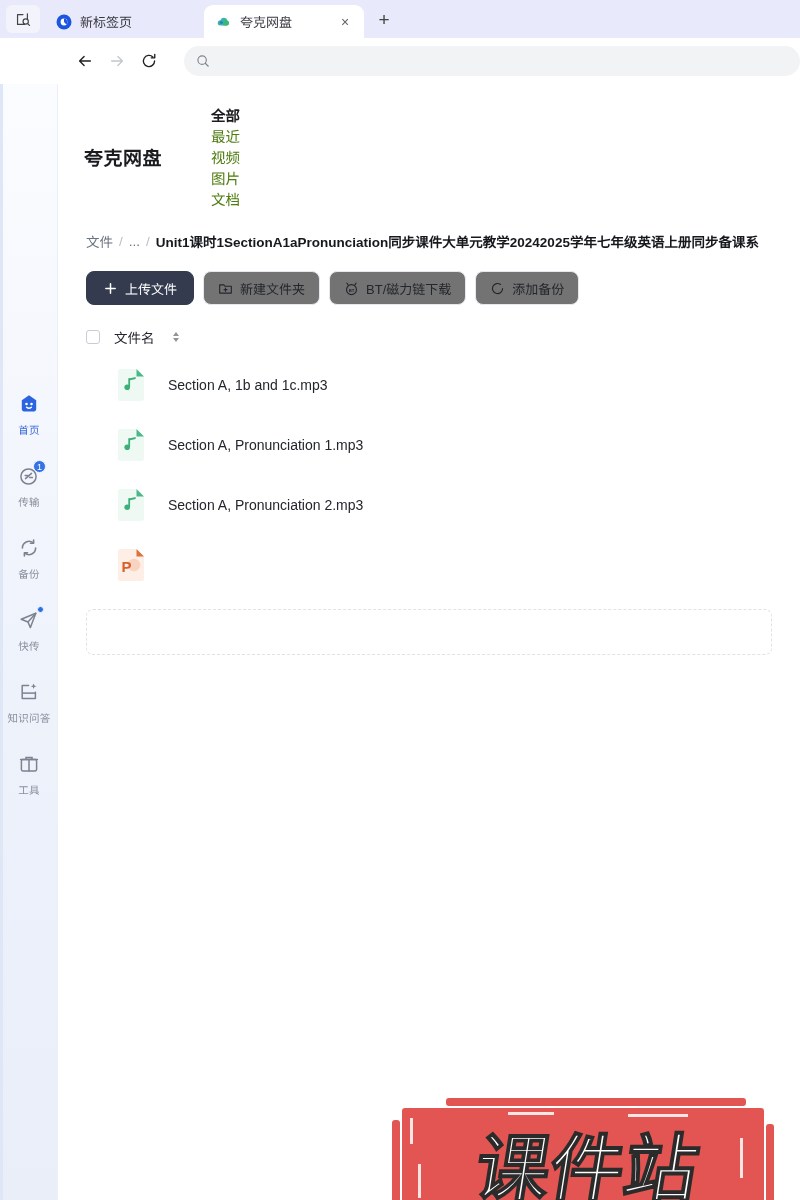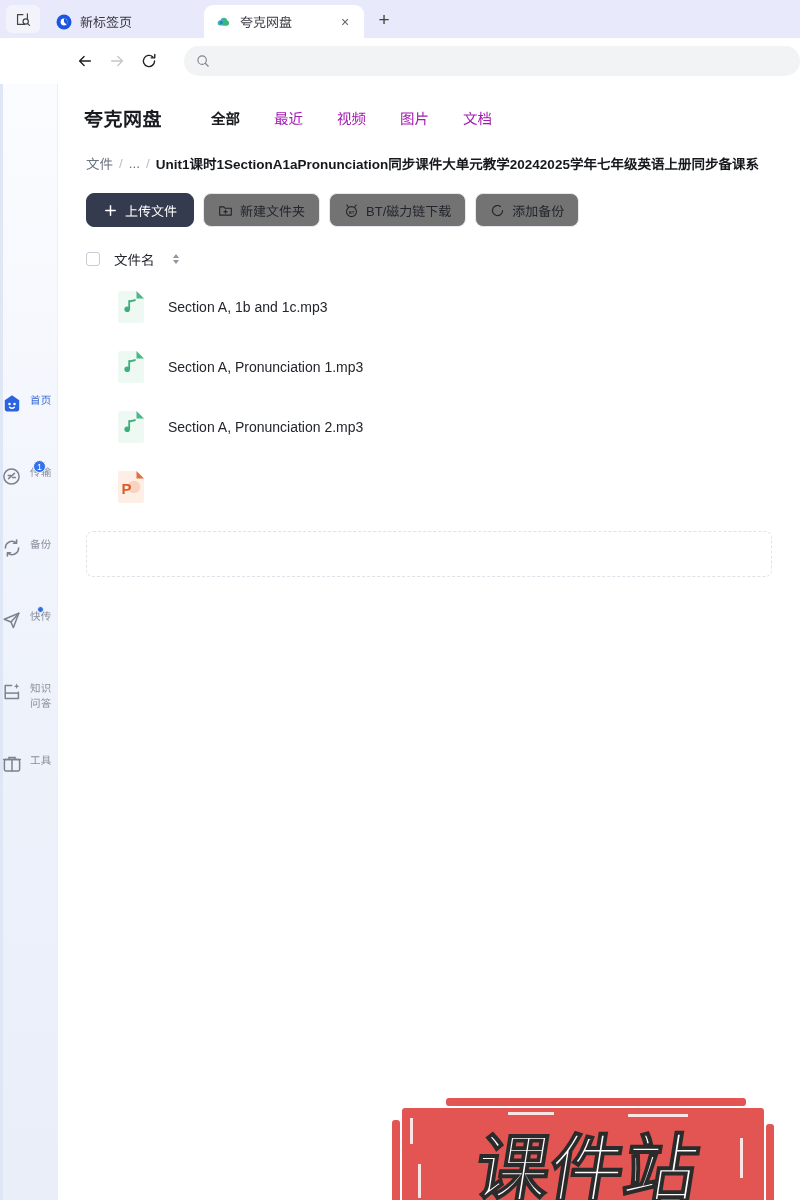--- a/index.html
+++ b/index.html
@@ -70,21 +70,21 @@
   
   .sidebar {
     position: absolute; top: 0; left: 0; width: 58px; height: 1116px;
     background: linear-gradient(180deg, #fbfcff 0%, #eef2fb 55%, #e9eef9 100%);
     border-right: 1px solid #eceff5;
   }
   .sidebar-rail { position: absolute; top: 0; left: 0; width: 3px; height: 1116px; background: #dfe6f5; }
   .sidebar-items { position: absolute; top: 302px; left: 0; width: 58px; }
   .sidebar-item {
     width: 58px; height: 72px;
-    display: flex; flex-direction: row; align-items: flex-start; justify-content: flex-start;
+    display: flex; flex-direction: column; align-items: center; justify-content: flex-start;
     padding-top: 6px; gap: 6px; position: relative;
   }
   .si-icon { width: 24px; height: 24px; position: relative; display: block; }
   .si-label { font-size: 10.5px; color: #8a8f9c; letter-spacing: .2px; }
   .sidebar-item.active .si-label { color: #3a6bd8; }
   .si-badge {
     position: absolute; top: 2px; right: 12px;
     min-width: 13px; height: 13px; padding: 0 3px;
     background: #3571e8; color: #fff; border-radius: 7px;
     font-size: 9px; line-height: 13px; text-align: center;
@@ -94,23 +94,23 @@
     position: absolute; top: 4px; right: 14px;
     width: 7px; height: 7px; background: #2f6fe4; border-radius: 50%;
     border: 1.5px solid #f3f6fd;
   }
 
   
   .content { position: absolute; top: 0; left: 58px; width: 742px; height: 1116px; background:#fff; }
 
   .app-header { display: flex; align-items: center; gap: 0; padding: 20px 0 0 26px; }
   .brand { font-size: 19px; font-weight: bold; color: #1b1c20; letter-spacing: .5px; }
-  .nav-tabs { display: flex; align-items: center; margin-left: 32px; gap: 0; }
+  .nav-tabs { display: flex; align-items: center; margin-left: 32px; gap: 0; flex-direction: column; }
   .nav-tab {
-    font-size: 14.5px; color: #a21caf; padding: 0 17px; white-space: nowrap;
+    font-size: 14.5px; color: #4d7c0f; padding: 0 17px; white-space: nowrap;
   }
   .nav-tab.active { color: #1b1c20; font-weight: bold; }
 
   .breadcrumb {
     display: flex; align-items: center; gap: 6px;
     margin: 22px 0 0 28px; font-size: 13.5px; white-space: nowrap;
     overflow: hidden; width: 714px;
   }
   .bc-seg { color: #6b7280; }
   .bc-sep { color: #b9bec8; }

